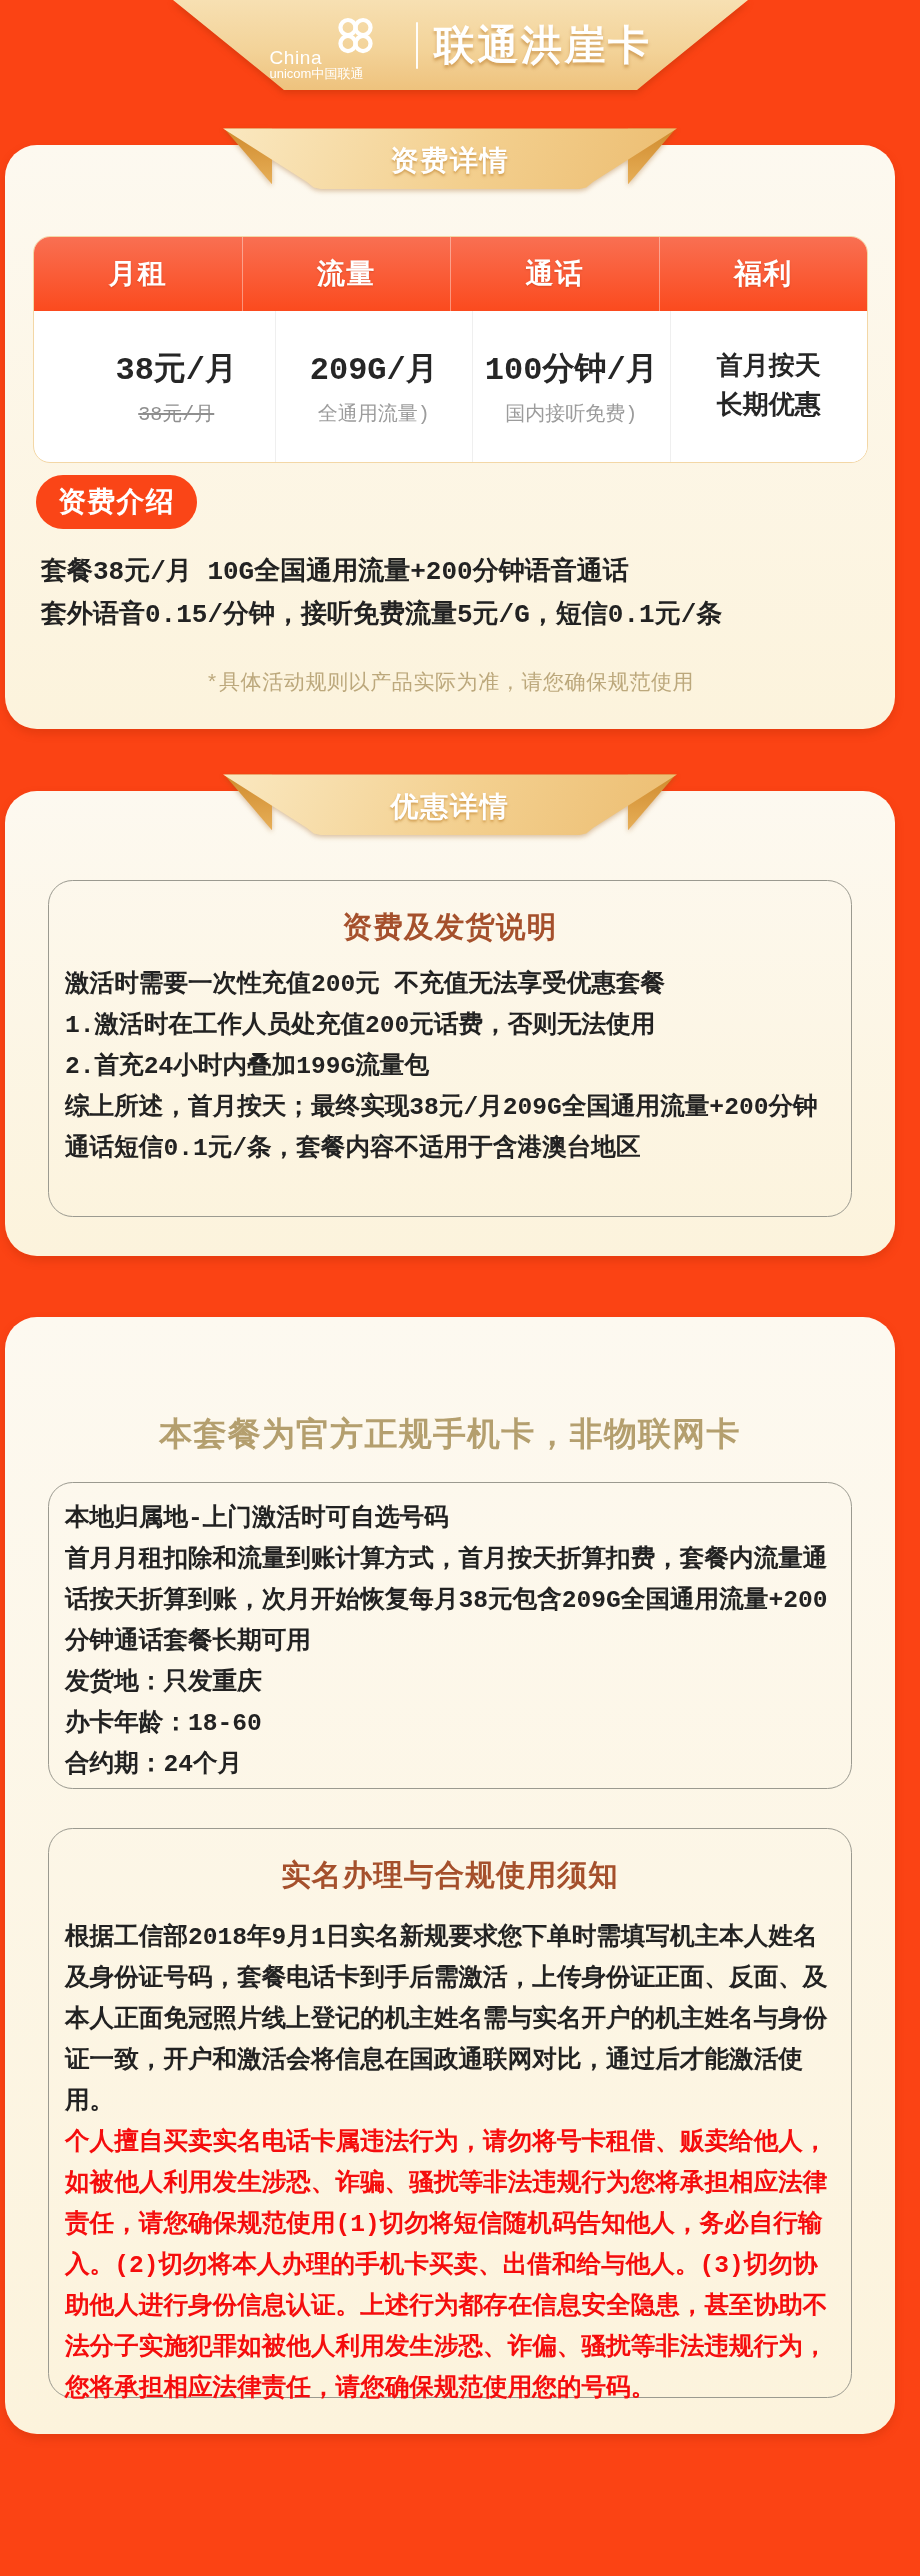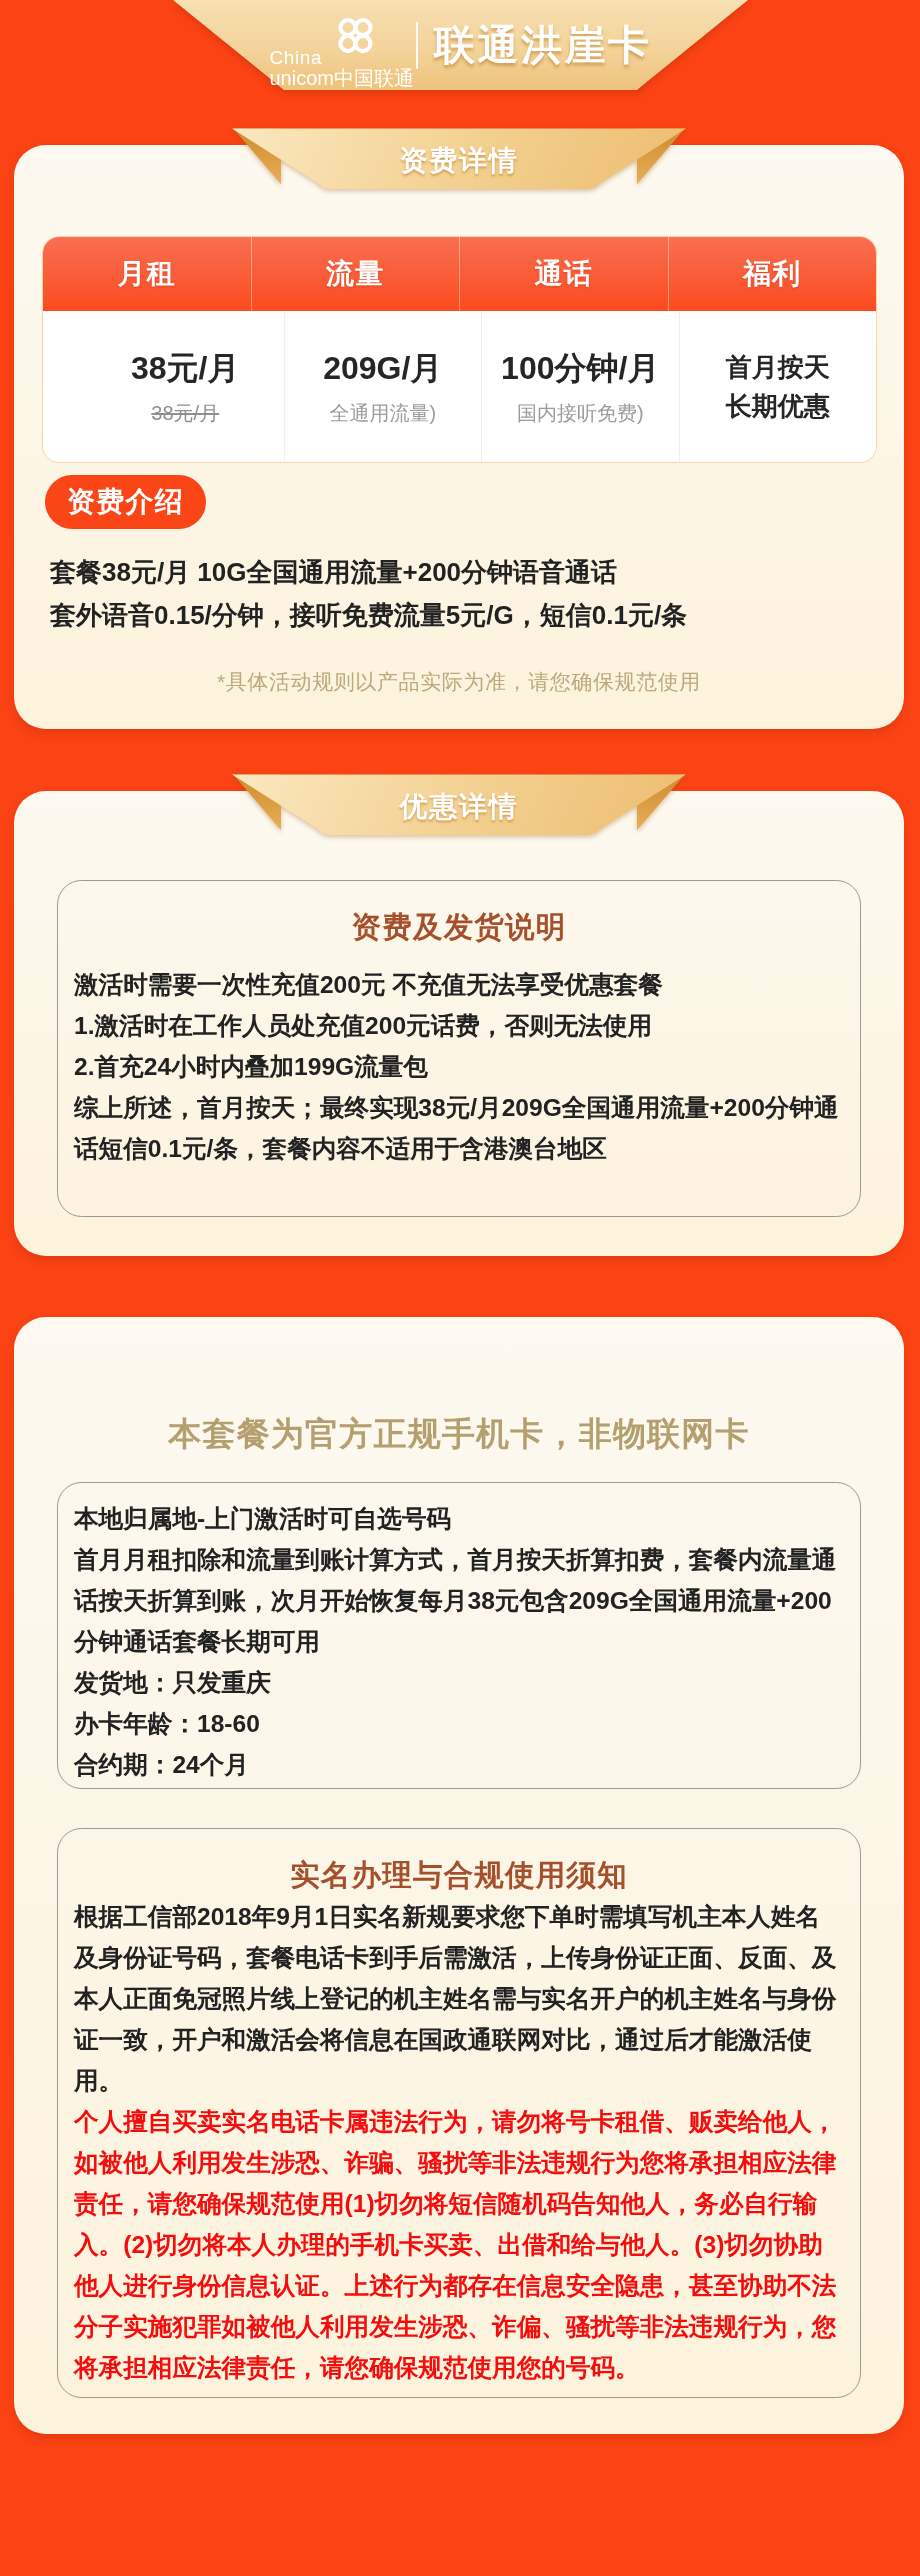--- a/index.html
+++ b/index.html
@@ -14,29 +14,29 @@
   .banner{ position:absolute; top:0; left:173px; width:575px; height:90px;
            filter:drop-shadow(0 3.7px 3.7px rgba(160,40,0,.35)); }
   .banner-bg{ position:absolute; inset:0;
     background:linear-gradient(180deg,#f7e0b2 0%,#f3d399 55%,#eec27d 100%);
     clip-path:polygon(0 0,100% 0,82.6% 90%,80.7% 100%,19.3% 100%,17.4% 90%); }
   .banner-content{ position:absolute; inset:0; display:flex; align-items:center;
     justify-content:center; gap:16px; color:#fff; }
   .logo{ position:relative; width:130px; height:72px; margin-top:3.7px; }
   .logo svg{ position:absolute; left:56px; top:1.2px; width:59px; height:47px; }
   .logo-china{ position:absolute; left:0; top:36px; font-size:19px; letter-spacing:0.6px; }
-  .logo-unicom{ position:absolute; left:0; top:54px; font-size:20px; white-space:nowrap; }
+  .logo-unicom{ position:absolute; left:0; top:54px; font-size:13px; white-space:nowrap; }
   .banner-divider{ width:2.5px; height:47px; background:#fff; border-radius:1.2px; opacity:.95; }
   .banner-title{ font-size:41px; font-weight:bold; letter-spacing:2.5px;
     text-shadow:0 2.5px 3.1px rgba(170,100,15,.45); }
 
   
-  .card{ position:absolute; left:14px; width:890px; border-radius:32px;
+  .card{ position:absolute; left:5px; width:890px; border-radius:32px;
     background:linear-gradient(180deg,#fdf9f0 0%,#fcf3dc 100%);
-    box-shadow:0 4.9px 8.6px rgba(170,40,0,.25); }
+    box-shadow:0 4.9px 8.6px rgba(170,40,0,.25);font-family:Liberation Mono, monospace; }
   .card1{ top:145px;  height:584px; }
   .card2{ top:791px; height:465px; }
   .card3{ top:1317px; height:1117px; }
 
   
   .tab{ position:absolute; top:-16.6px; left:50%; transform:translateX(-50%);
         width:454px; height:61px; filter:drop-shadow(0 2.5px 2.5px rgba(150,80,10,.35)); }
   .fold{ position:absolute; top:0; width:48px; height:56px;
          background:linear-gradient(180deg,#cf8a2d 0%,#e7af58 100%); }
   .fold-left{ left:1.2px;  clip-path:polygon(0 0,100% 0,100% 100%); }
@@ -76,21 +76,21 @@
     font-size:21px; color:#bca87c; letter-spacing:0.6px; }
 
   
   .inner-box{ position:absolute; left:43px; width:804px;
     border:1.8px solid #9b9a90; border-radius:24.6px; }
   .box-title{ margin-top:27px; text-align:center; font-size:29.5px; font-weight:bold;
     color:#a5502c; letter-spacing:1.2px; }
   .box-lines{ margin-top:16px; padding:0 16px; }
   .box-lines p, .box-para{ font-size:24.6px; font-weight:bold; color:#222; line-height:41px; }
   .box-para{ padding:0 16px; }
-  .box-para.black{ line-height:41px; }
+  .box-para.black{ margin-top:21px; line-height:41px; }
   .box-para.red{ color:#f50d0d; line-height:41px; }
 
   .card2 .inner-box{ top:89px; height:337px; }
 
   .card3 .headline{ position:absolute; left:0; right:0; top:95px; text-align:center;
     font-size:33px; font-weight:bold; color:#b49f6e; letter-spacing:1.2px; }
   .card3 .box-a{ top:165px; height:307px; }
   .card3 .box-a .box-lines{ margin-top:14.7px; }
   .card3 .box-b{ top:511px; height:570px; }
 </style>

